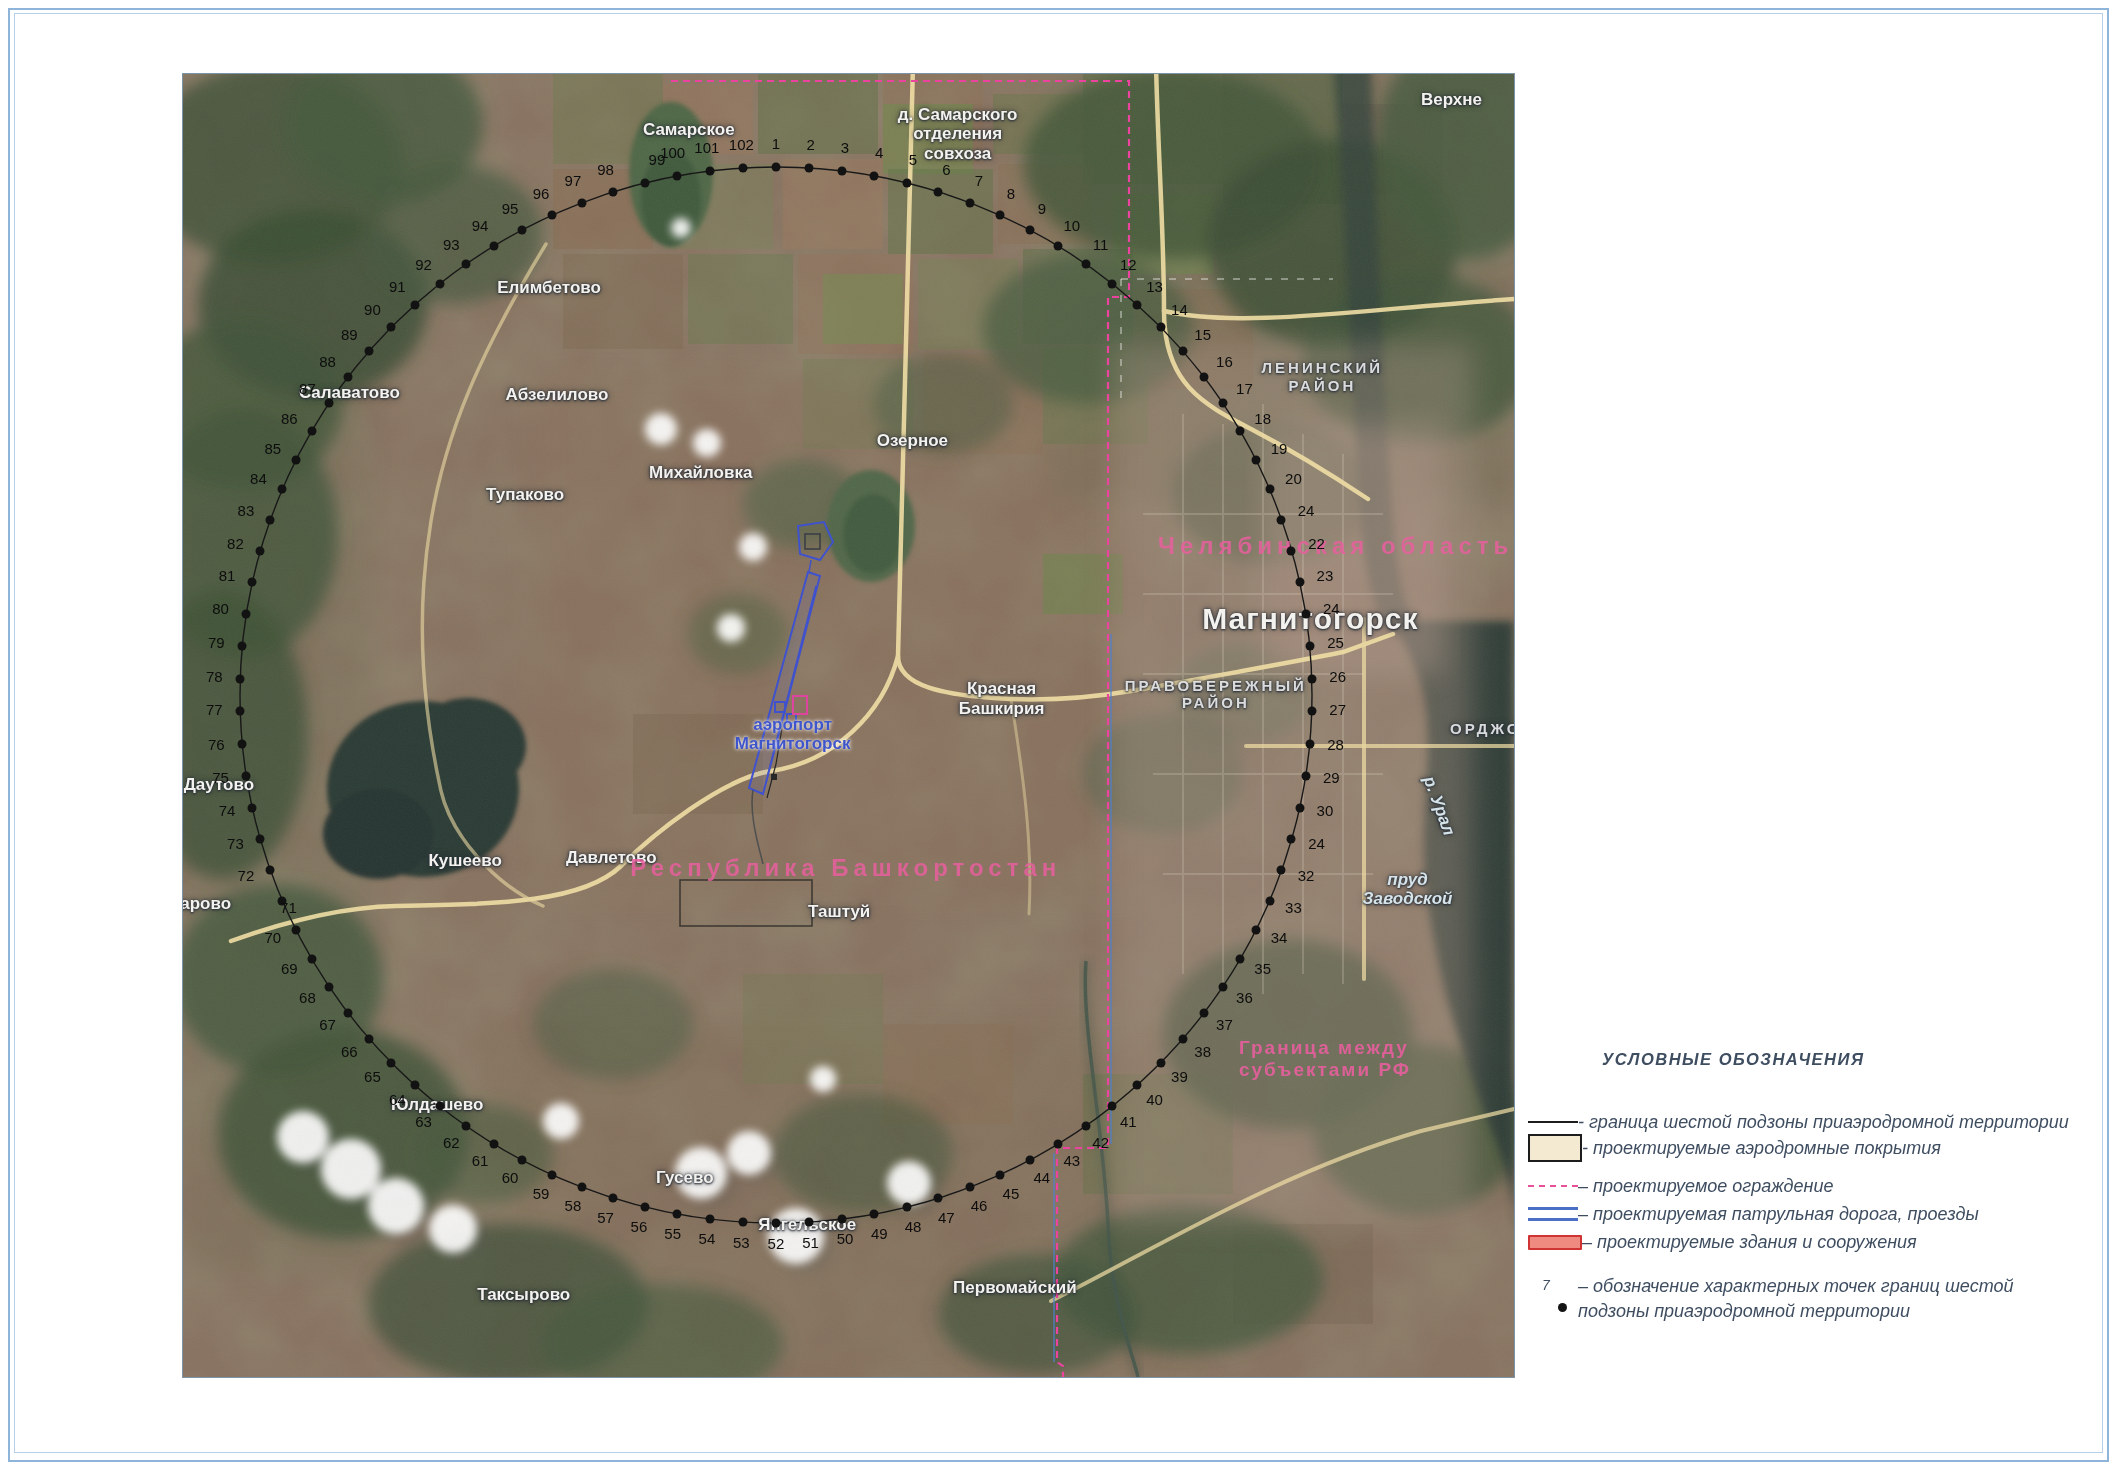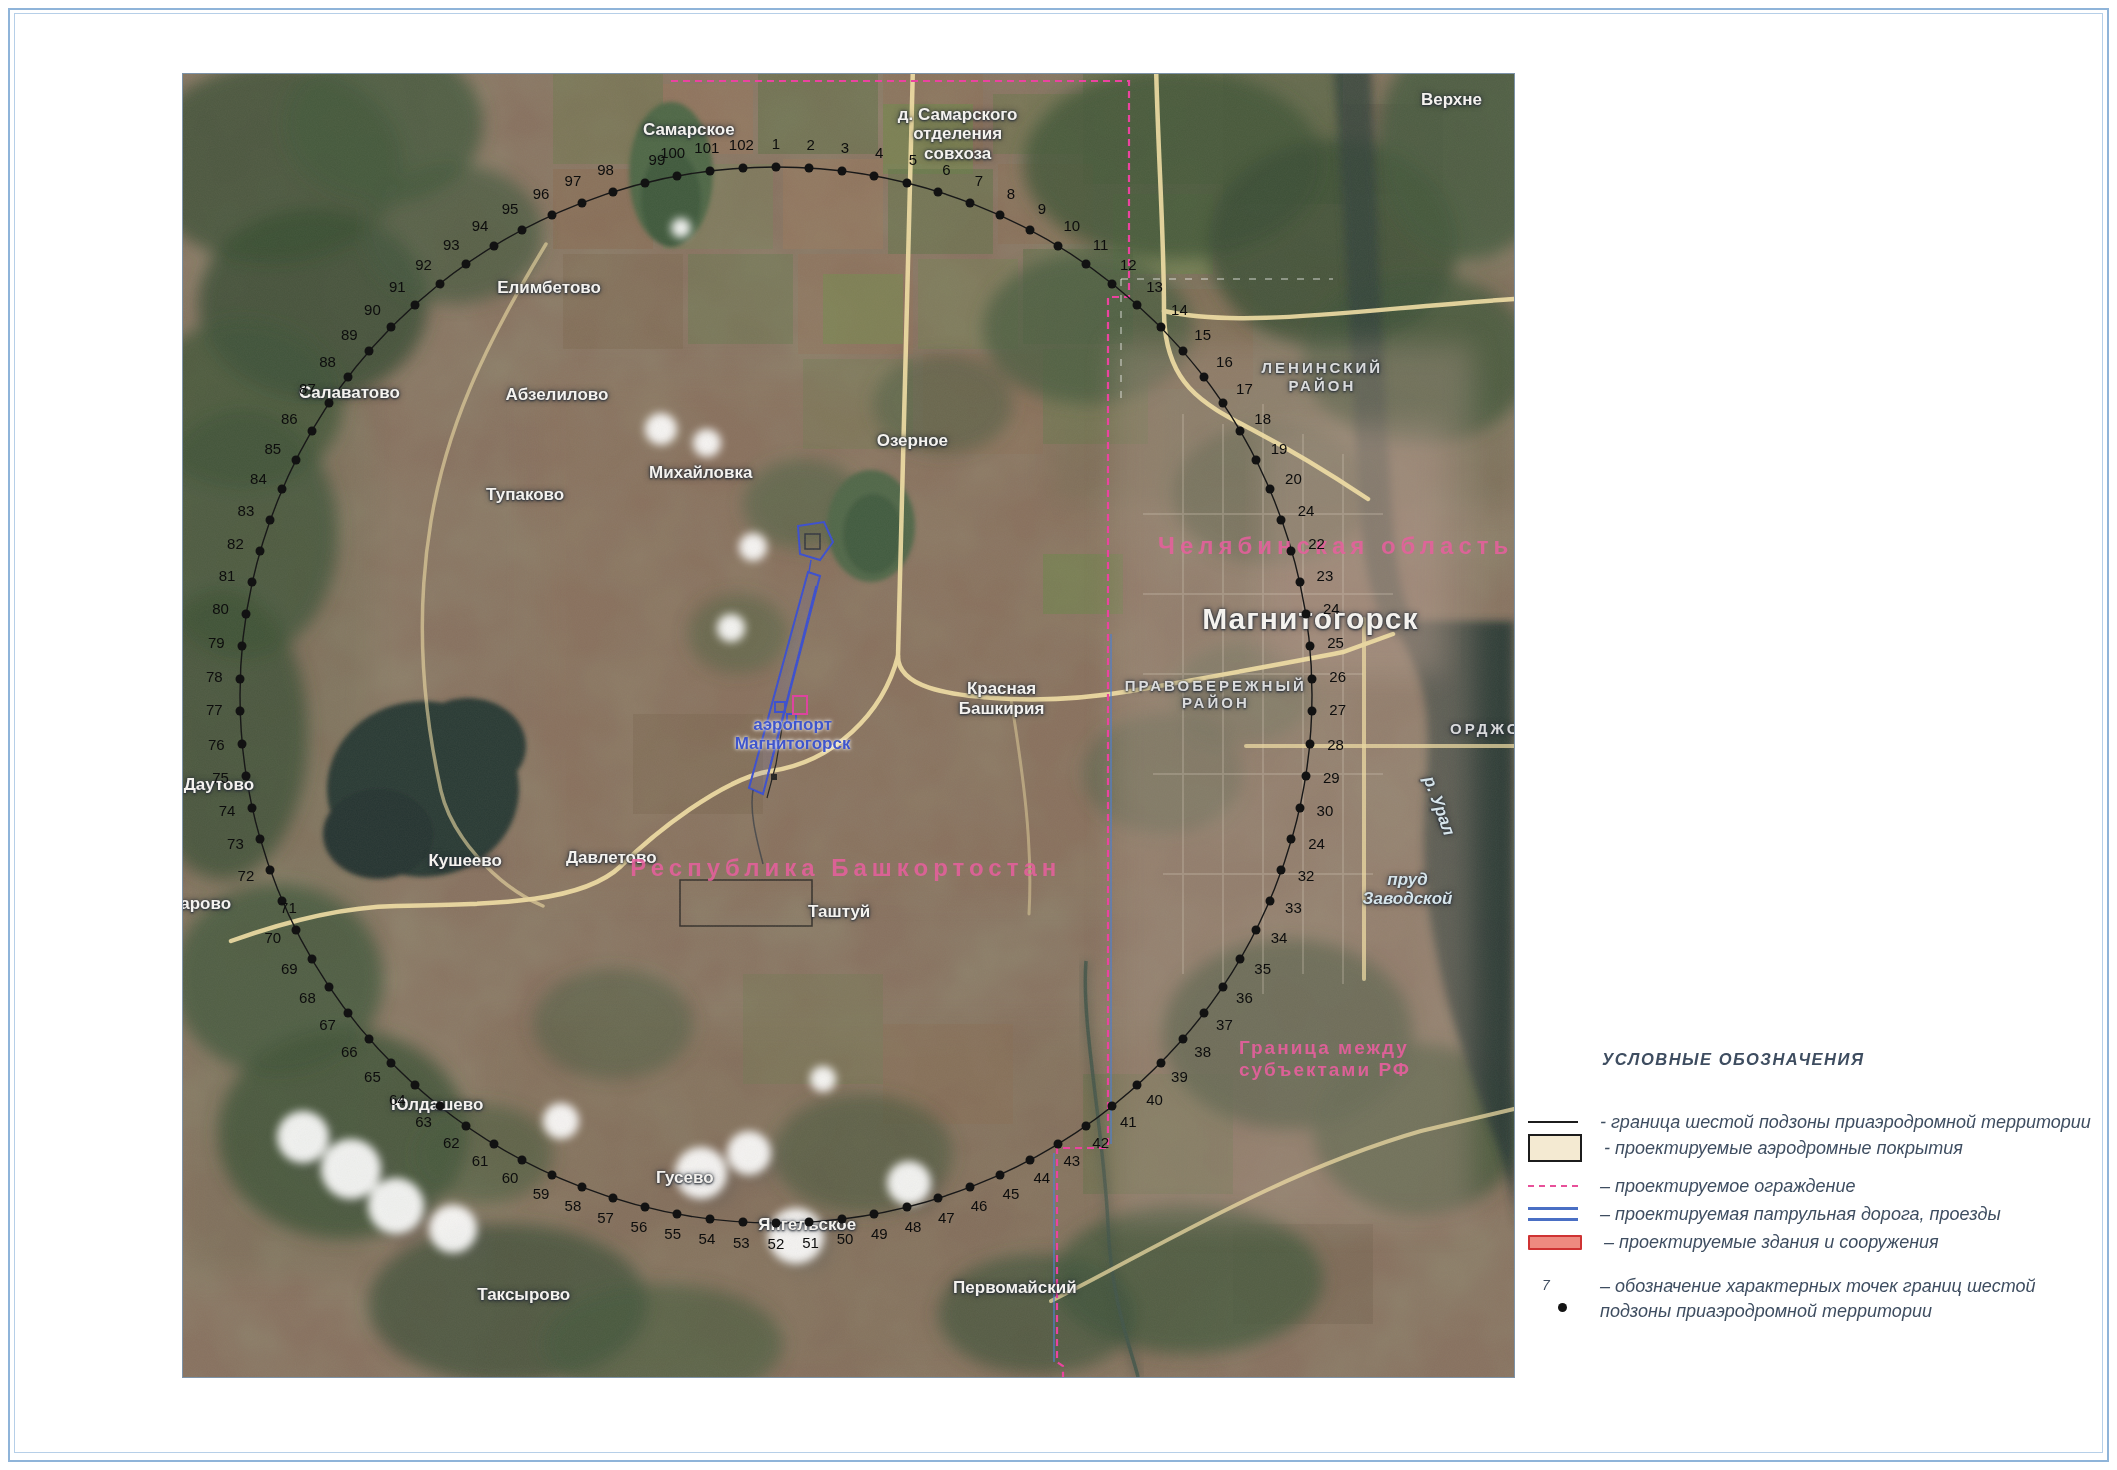--- a/index.html
+++ b/index.html
@@ -22,21 +22,21 @@
   .pl.water{color:#d6e4ea;font-style:italic;font-weight:600;}
   .pl.pink{color:#e85f9e;font-size:24px;letter-spacing:5px;font-weight:700;opacity:.85;text-shadow:none;white-space:pre;}
   .pl.pink2{color:#e85f9e;font-size:19px;letter-spacing:2px;font-weight:700;opacity:.9;text-shadow:none;text-align:left;}
   .pt{position:absolute;width:9px;height:9px;background:#121212;border-radius:50%;
       transform:translate(-50%,-50%);}
   .ptl{position:absolute;font-size:15px;color:#0d0d0d;font-weight:500;}
   
   .legend{position:absolute;left:1528px;top:1048px;width:586px;height:340px;color:#3e4d60;}
   .lg-title{position:absolute;left:74px;top:2px;font-size:16.5px;font-style:italic;
             font-weight:600;letter-spacing:1.5px;}
-  .lg-row{position:absolute;left:0;display:flex;align-items:center;gap:22px;height:30px;}
+  .lg-row{position:absolute;left:0;display:flex;align-items:center;height:30px;}
   .lg-text{font-size:18px;font-style:italic;font-weight:500;line-height:25px;white-space:pre-line;}
   .sym{flex:0 0 50px;}
   .sym-solid-line{width:50px;height:0;border-top:2.5px solid #1c1c1c;}
   .sym-paved-area{width:46px;height:24px;background:#f4ead2;border:2px solid #1c1c1c;}
   .sym-fence-dashed{width:50px;height:0;border-top:2.5px dashed #e8509a;}
   .sym-patrol-road{width:50px;height:8px;border-top:3px solid #4a6fc4;border-bottom:3px solid #4a6fc4;}
   .sym-buildings{width:45px;height:11px;background:#ee8a80;border:2.5px solid #cf3333;border-radius:1px;}
   .sym-char-point{position:relative;width:50px;height:44px;}
   .sym-char-point .num{position:absolute;left:14px;top:0;font-size:14px;font-style:italic;}
   .sym-char-point .dot{position:absolute;left:30px;top:26px;width:9px;height:9px;

